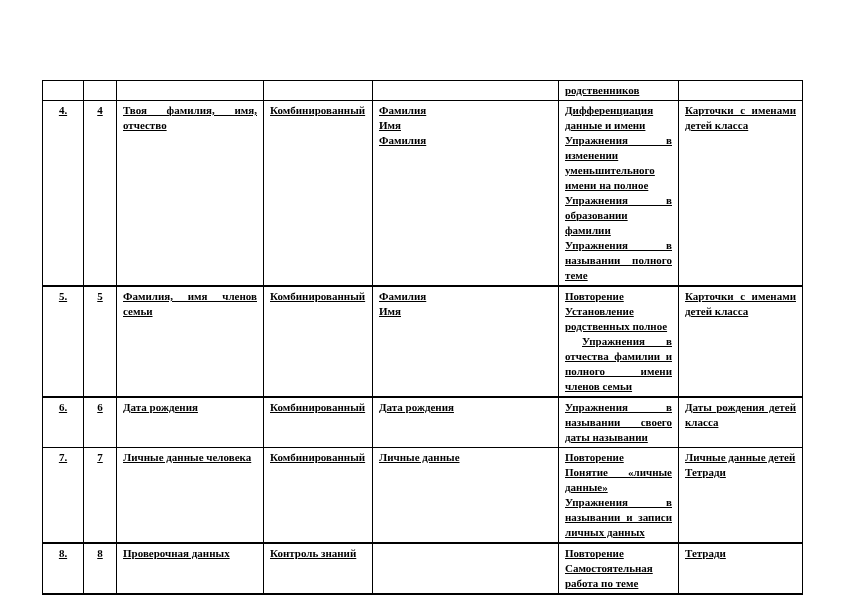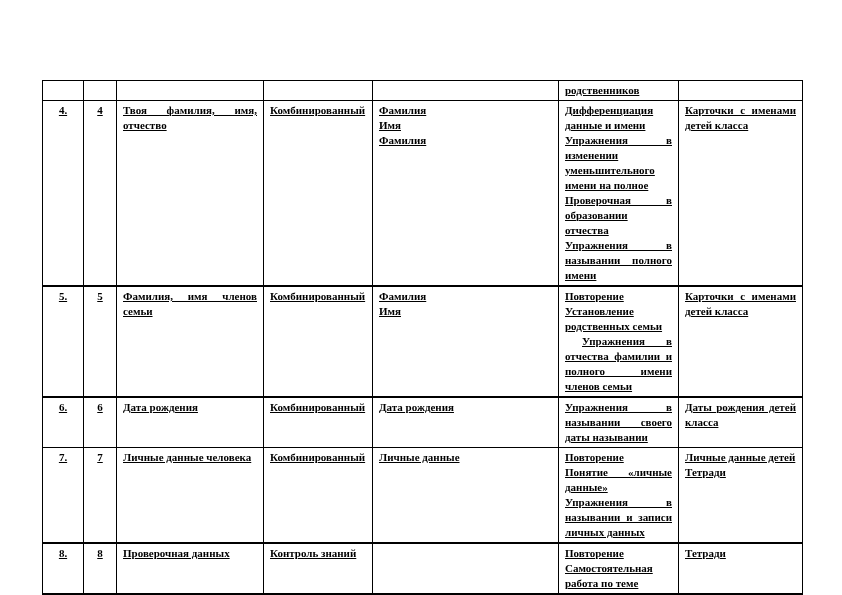--- a/index.html
+++ b/index.html
@@ -79,22 +79,22 @@
         <p>Комбинированный</p>
       </td>
       <td>
         <p>Фамилия</p>
         <p>Имя</p>
         <p>Фамилия</p>
       </td>
       <td>
         <p class="just">Дифференциация данные и имени</p>
         <p class="just">Упражнения в изменении уменьшительного имени на полное</p>
-        <p class="just">Проверочная в образовании отчества</p>
-        <p class="just">Упражнения в назывании полного имени</p>
+        <p class="just">Упражнения в образовании фамилии</p>
+        <p class="just">Упражнения в назывании полного теме</p>
       </td>
       <td>
         <p class="just">Карточки с именами детей класса</p>
       </td>
     </tr>
 
     <tr class="hb" style="height:101px">
       <td class="c-num">
         <p>5.</p>
       </td>
@@ -106,21 +106,21 @@
       </td>
       <td>
         <p>Комбинированный</p>
       </td>
       <td>
         <p>Фамилия</p>
         <p>Имя</p>
       </td>
       <td>
         <p class="just">Повторение</p>
-        <p class="just">Установление родственных семьи</p>
+        <p class="just">Установление родственных полное</p>
         <p class="just p-indent">Упражнения в отчества фамилии и полного имени членов семьи</p>
       </td>
       <td>
         <p class="just">Карточки с именами детей класса</p>
       </td>
     </tr>
 
     <tr style="height:42px">
       <td class="c-num">
         <p>6.</p>

